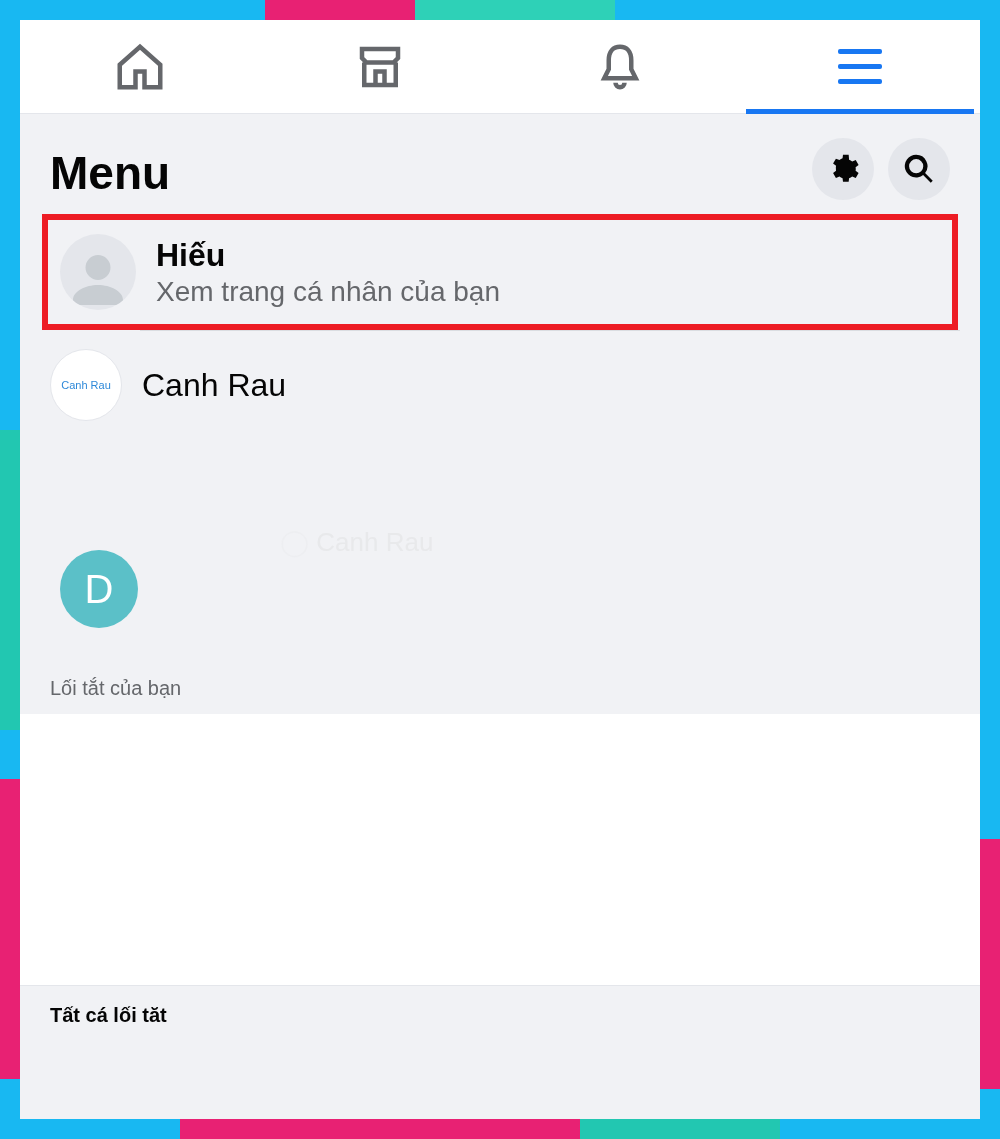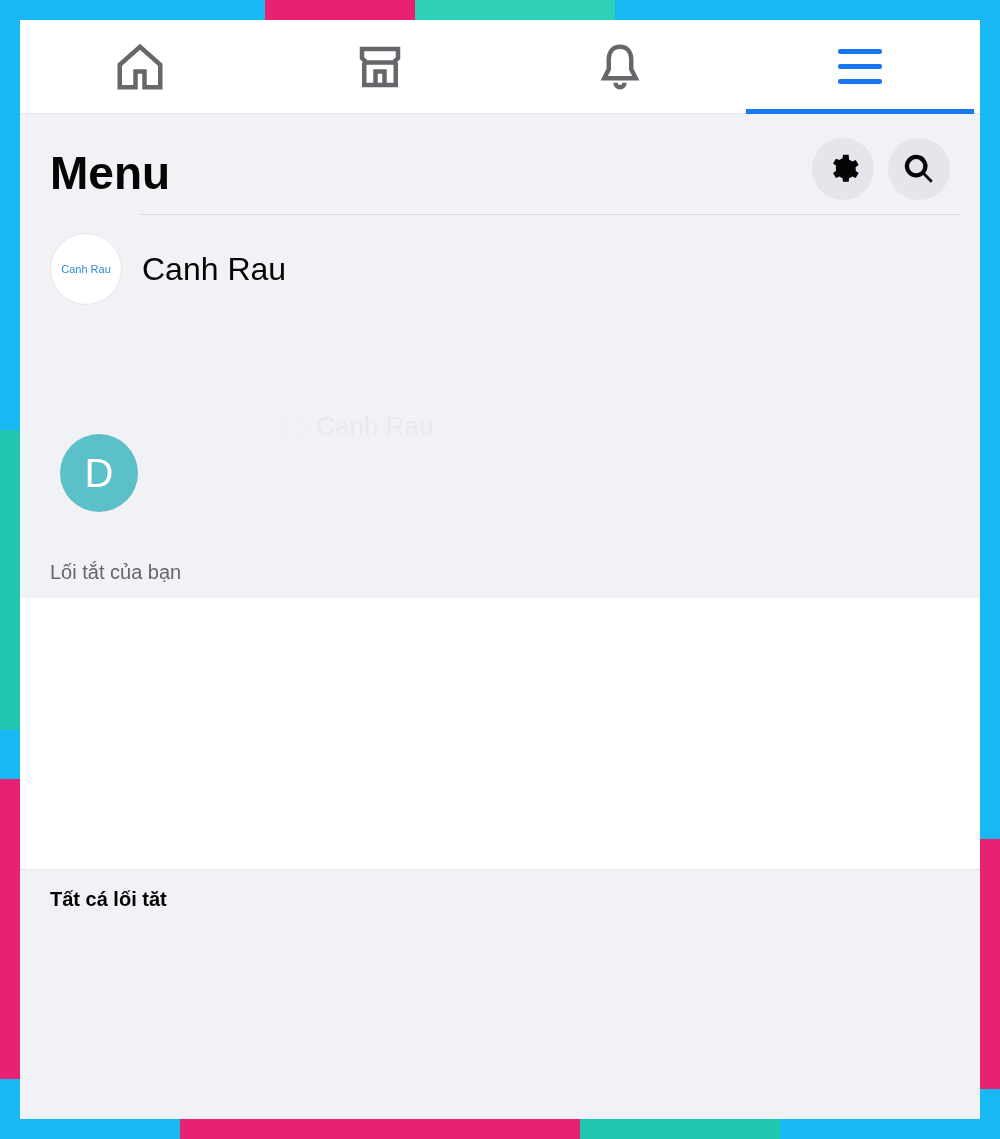--- a/index.html
+++ b/index.html
@@ -180,20 +180,33 @@
           <path d="M12 8a4 4 0 1 0 0 8 4 4 0 0 0 0-8zm9 4a7 7 0 0 0-.1-1.3l2.1-1.6-2-3.4-2.5 1a7 7 0 0 0-2.2-1.3L16 2h-4l-.3 2.4a7 7 0 0 0-2.2 1.3l-2.5-1-2 3.4 2.1 1.6A7 7 0 0 0 7 12c0 .4 0 .9.1 1.3L5 14.9l2 3.4 2.5-1a7 7 0 0 0 2.2 1.3L12 21h4l.3-2.4a7 7 0 0 0 2.2-1.3l2.5 1 2-3.4-2.1-1.6c.1-.4.1-.9.1-1.3z"></path>
         </svg>
     </div>
     <div class="iconbtn">
       <svg viewBox="0 0 24 24">
           <path d="M10 2a8 8 0 1 0 4.9 14.3l5.4 5.4 1.4-1.4-5.4-5.4A8 8 0 0 0 10 2zm0 3a5 5 0 1 1 0 10 5 5 0 0 1 0-10z"></path>
         </svg>
     </div>
   </div>
 
+  <div class="highlight-box">
+    <div class="profile-row">
+      <div class="avatar-default">
+        <svg viewBox="0 0 24 24">
+            <path d="M12 12a5 5 0 1 0-5-5 5 5 0 0 0 5 5zm0 2c-5 0-10 2.5-10 6v2h20v-2c0-3.5-5-6-10-6z"></path>
+          </svg>
+      </div>
+      <div class="profile-text">
+        <div class="name">Hiếu</div>
+        <div class="sub">Xem trang cá nhân của bạn</div>
+      </div>
+    </div>
+  </div>
 
   <div class="divider"></div>
 
   <div class="page-row">
     <div class="page-avatar">
       <span style="font-size:11px;">Canh Rau</span>
     </div>
     <div class="page-label">Canh Rau</div>
   </div>
 

